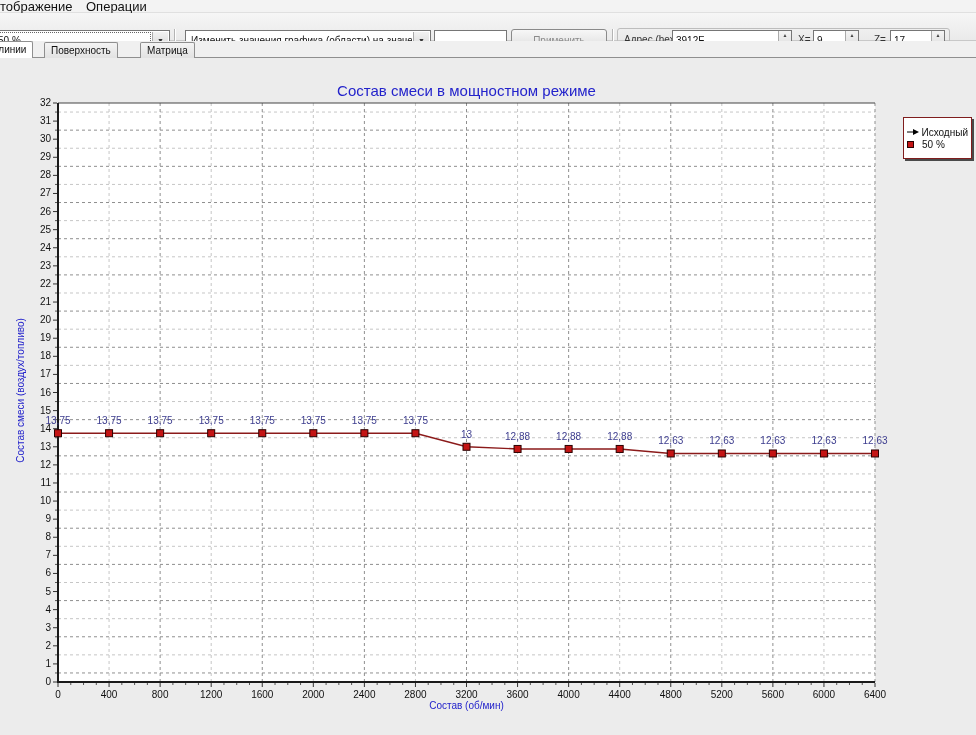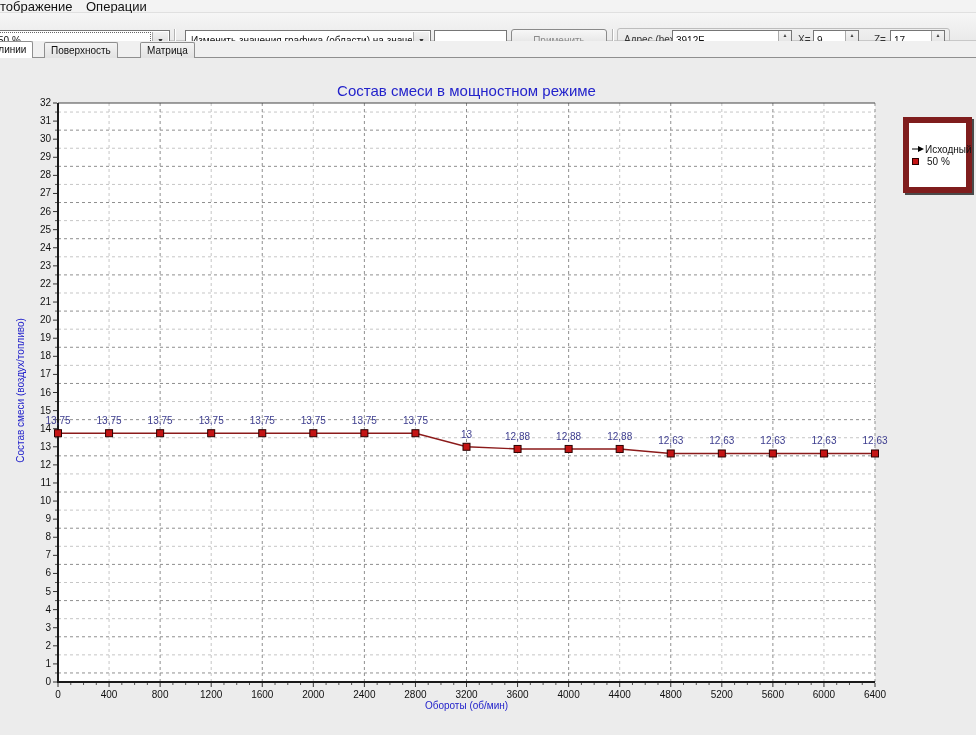--- a/index.html
+++ b/index.html
@@ -58,21 +58,21 @@
   .chart-title { position:absolute; left:58px; top:24px; width:817px; text-align:center;
     font-size:15px; color:#2323cb; }
   .xlabel { position:absolute; left:58px; top:642px; width:817px; text-align:center;
     font-size:10px; color:#2323cb; }
   .ylabel { position:absolute; left:-130px; top:327px; width:300px; text-align:center;
     font-size:10px; color:#2323cb; transform:rotate(-90deg); }
   #plot { position:absolute; left:0; top:0; }
 
   
   .legend { position:absolute; left:903px; top:59px; width:69px; background:#fff;
-    border:6px solid #7f1d1d; box-shadow:2px 2px 0 #4a4a4a; padding:20px 3px; }
+    border:1px solid #7f1d1d; box-shadow:2px 2px 0 #4a4a4a; padding:8px 3px; }
   .lrow { display:flex; align-items:center; height:12px; font-size:10px; color:#111; }
   .lmark { width:15px; display:flex; align-items:center; }
   .lsq { width:7px; height:7px; background:#c41414; border:1px solid #2a0000; }
 </style>
 </head>
 <body>
 
 <div class="menubar">
   <span class="mitem mitem-1">тображение</span>
   <span class="mitem mitem-2">Операции</span>
@@ -386,21 +386,21 @@
       <text x="721.8125" y="386.4759375" text-anchor="middle" font-size="10" fill="#3c3c8e">12,63</text>
       <rect x="769.375" y="391.9759375" width="7" height="7" fill="#c41414" stroke="#2a0000"></rect>
       <text x="772.875" y="386.4759375" text-anchor="middle" font-size="10" fill="#3c3c8e">12,63</text>
       <rect x="820.4375" y="391.9759375" width="7" height="7" fill="#c41414" stroke="#2a0000"></rect>
       <text x="823.9375" y="386.4759375" text-anchor="middle" font-size="10" fill="#3c3c8e">12,63</text>
       <rect x="871.5" y="391.9759375" width="7" height="7" fill="#c41414" stroke="#2a0000"></rect>
       <text x="875" y="386.4759375" text-anchor="middle" font-size="10" fill="#3c3c8e">12,63</text>
     </svg>
   <div class="chart-title">Состав смеси в мощностном режиме</div>
   <div class="ylabel">Состав смеси (воздух/топливо)</div>
-  <div class="xlabel">Обороты (об/мин)</div>
+  <div class="xlabel">Состав (об/мин)</div>
 
   <div class="legend">
     <div class="lrow">
       <span class="lmark">
         <svg width="13" height="8">
             <line x1="0" y1="4" x2="9" y2="4" stroke="#000" stroke-width="1"></line>
             <polygon points="6,1 12,4 6,7" fill="#000"></polygon>
           </svg>
       </span>
       <span>Исходный</span>

